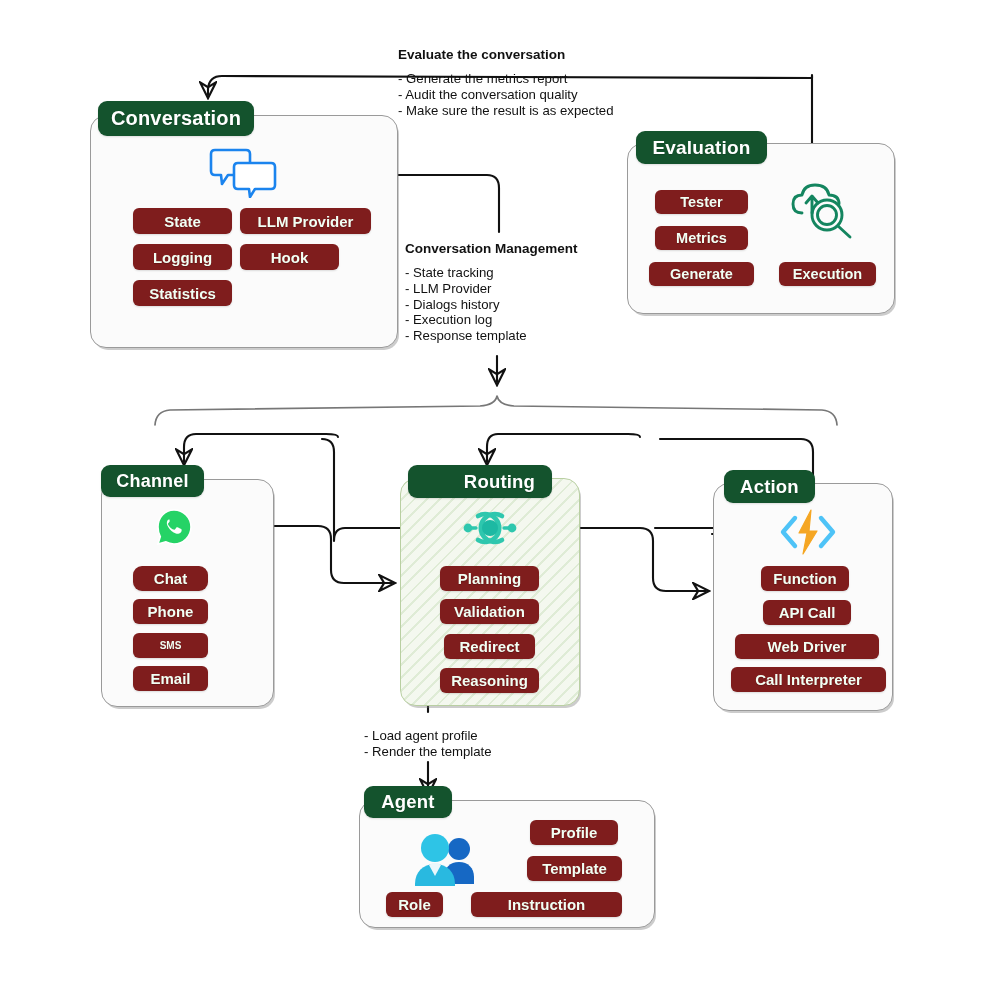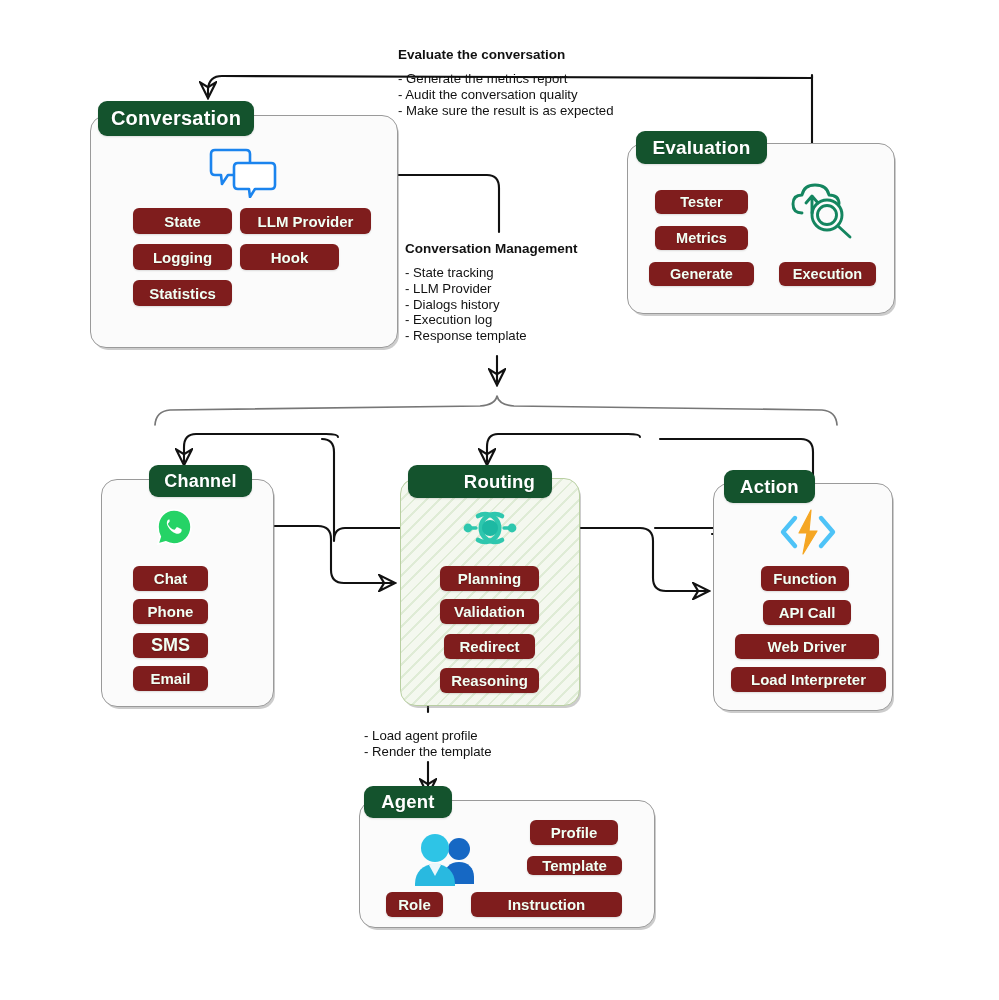--- a/index.html
+++ b/index.html
@@ -153,42 +153,42 @@
 
   <div class="note" style="left:398px;top:47px;">
     <div class="ttl">Evaluate the conversation</div>
     <div class="li">- Generate the metrics report</div>
     <div class="li">- Audit the conversation quality</div>
     <div class="li">- Make sure the result is as expected</div>
   </div>
 
   <div class="panel" style="left:101px;top:479px;width:173px;height:228px;"></div>
 
-  <div class="hdr" style="left:101px;top:465px;width:103px;height:32px;font-size:18px;margin-left:48px;">Channel</div>
+  <div class="hdr" style="left:101px;top:465px;width:103px;height:32px;font-size:18px;">Channel</div>
 
   <div class="icon" style="left:155px;top:508px;width:38px;height:38px;">
     <svg viewBox="0 0 38 38" width="38" height="38">
       <path d="M19,2 C28.4,2 36,9.6 36,19 C36,28.4 28.4,36 19,36
                C15.9,36 13.1,35.2 10.6,33.8 L3,36 L5.3,28.6
                C3.8,26.1 3,22.7 3,19 C3,9.6 9.6,2 19,2 Z" fill="#25d366" stroke="#ffffff" stroke-width="1.6"></path>
       <path d="M14.2,11.6 C13.6,11.6 12.9,11.8 12.5,12.6
                C12.1,13.4 11.3,15.2 12.4,17.6 C13.5,20 15.6,22.8 18.6,24.5
                C21.6,26.2 23.1,25.8 24,25.5 C24.9,25.2 26.2,24.2 26.5,23.2
                C26.8,22.2 26.7,21.6 26.4,21.3 C26.1,21 22.9,19.5 22.4,19.3
                C21.9,19.1 21.5,19.2 21.2,19.7 C20.9,20.2 20.1,21.2 19.8,21.5
                C19.5,21.8 19.2,21.8 18.7,21.6 C18.2,21.4 16.4,20.6 15,19.2
                C13.9,18.1 13.2,16.8 13,16.3 C12.8,15.8 13,15.6 13.3,15.3
                C13.6,15 13.9,14.6 14.1,14.3 C14.3,14 14.4,13.8 14.6,13.5
                C14.8,13.2 14.7,12.9 14.6,12.6 C14.5,12.3 14.8,11.6 14.2,11.6 Z" fill="#ffffff"></path>
     </svg>
   </div>
 
-  <div class="pill" style="left:133px;top:566px;width:75px;height:25px;font-size:15px;">Chat</div>
+  <div class="pill" style="left:133px;top:566px;width:75px;height:25px;font-size:15px;border-radius:9px;">Chat</div>
   <div class="pill" style="left:133px;top:599px;width:75px;height:25px;font-size:15px;">Phone</div>
-  <div class="pill" style="left:133px;top:633px;width:75px;height:25px;font-size:18px;">SMS</div>
+  <div class="pill" style="left:133px;top:633px;width:75px;height:25px;font-size:10px;">SMS</div>
   <div class="pill" style="left:133px;top:666px;width:75px;height:25px;font-size:15px;">Email</div>
 
   <div class="panel hatch" style="left:400px;top:478px;width:180px;height:228px;"></div>
 
   <div class="hdr" style="left:408px;top:465px;width:105px;height:33px;font-size:18.5px;padding-left:39px;">Routing</div>
 
   <div class="icon" style="left:460px;top:503px;width:60px;height:50px;">
     <svg viewBox="0 0 60 50" width="60" height="50" fill="none">
       <path d="M18,13 A14,14 0 1,1 18,37" stroke="#2ec7ae" stroke-width="4.6" stroke-linecap="round"></path>
       <path d="M42,37 A14,14 0 1,1 42,13" stroke="#2ec7ae" stroke-width="4.6" stroke-linecap="round"></path>
@@ -212,21 +212,21 @@
     <svg viewBox="0 0 62 52" width="62" height="52" fill="none">
       <path d="M18,12 L6,26 L18,40" stroke="#4ec3f7" stroke-width="4.4" stroke-linecap="round" stroke-linejoin="round"></path>
       <path d="M44,12 L56,26 L44,40" stroke="#4ec3f7" stroke-width="4.4" stroke-linecap="round" stroke-linejoin="round"></path>
       <path d="M34,4 L22,27 L30,27 L26,48 L40,25 L32,25 Z" fill="#f5a623" stroke="#f5a623" stroke-width="1.2" stroke-linejoin="round"></path>
     </svg>
   </div>
 
   <div class="pill" style="left:761px;top:566px;width:88px;height:25px;font-size:15px;">Function</div>
   <div class="pill" style="left:763px;top:600px;width:88px;height:25px;font-size:15px;">API Call</div>
   <div class="pill" style="left:735px;top:634px;width:144px;height:25px;font-size:15px;">Web Driver</div>
-  <div class="pill" style="left:731px;top:667px;width:155px;height:25px;font-size:15px;">Load Interpreter</div>
+  <div class="pill" style="left:731px;top:667px;width:155px;height:25px;font-size:15px;">Call Interpreter</div>
 
   <div class="note" style="left:364px;top:728px;">
     <div class="li">- Load agent profile</div>
     <div class="li">- Render the template</div>
   </div>
 
   <div class="panel" style="left:359px;top:800px;width:296px;height:128px;"></div>
 
   <div class="hdr" style="left:364px;top:786px;width:88px;height:32px;font-size:18.5px;">Agent</div>
 
@@ -234,17 +234,17 @@
     <svg viewBox="0 0 68 56" width="68" height="56">
       <circle cx="50" cy="17" r="11" fill="#1668c4"></circle>
       <path d="M50,30 C59,30 65,36 65,45 L65,52 L35,52 L35,45 C35,36 41,30 50,30 Z" fill="#1668c4"></path>
       <circle cx="26" cy="16" r="14" fill="#2ec4e6"></circle>
       <path d="M26,32 C38,32 46,40 46,52 L46,54 L6,54 L6,52 C6,40 14,32 26,32 Z" fill="#29b9e0"></path>
       <path d="M20,33 L26,44 L32,33 L29,31 L23,31 Z" fill="#eaf7fb"></path>
     </svg>
   </div>
 
   <div class="pill" style="left:530px;top:820px;width:88px;height:25px;font-size:15px;">Profile</div>
-  <div class="pill" style="left:527px;top:856px;width:95px;height:19px;font-size:15px;">Template</div>
+  <div class="pill" style="left:527px;top:856px;width:95px;height:25px;font-size:15px;">Template</div>
   <div class="pill" style="left:386px;top:892px;width:57px;height:25px;font-size:15px;">Role</div>
   <div class="pill" style="left:471px;top:892px;width:151px;height:25px;font-size:15px;">Instruction</div>
 
 </div>
 
 </body></html>

